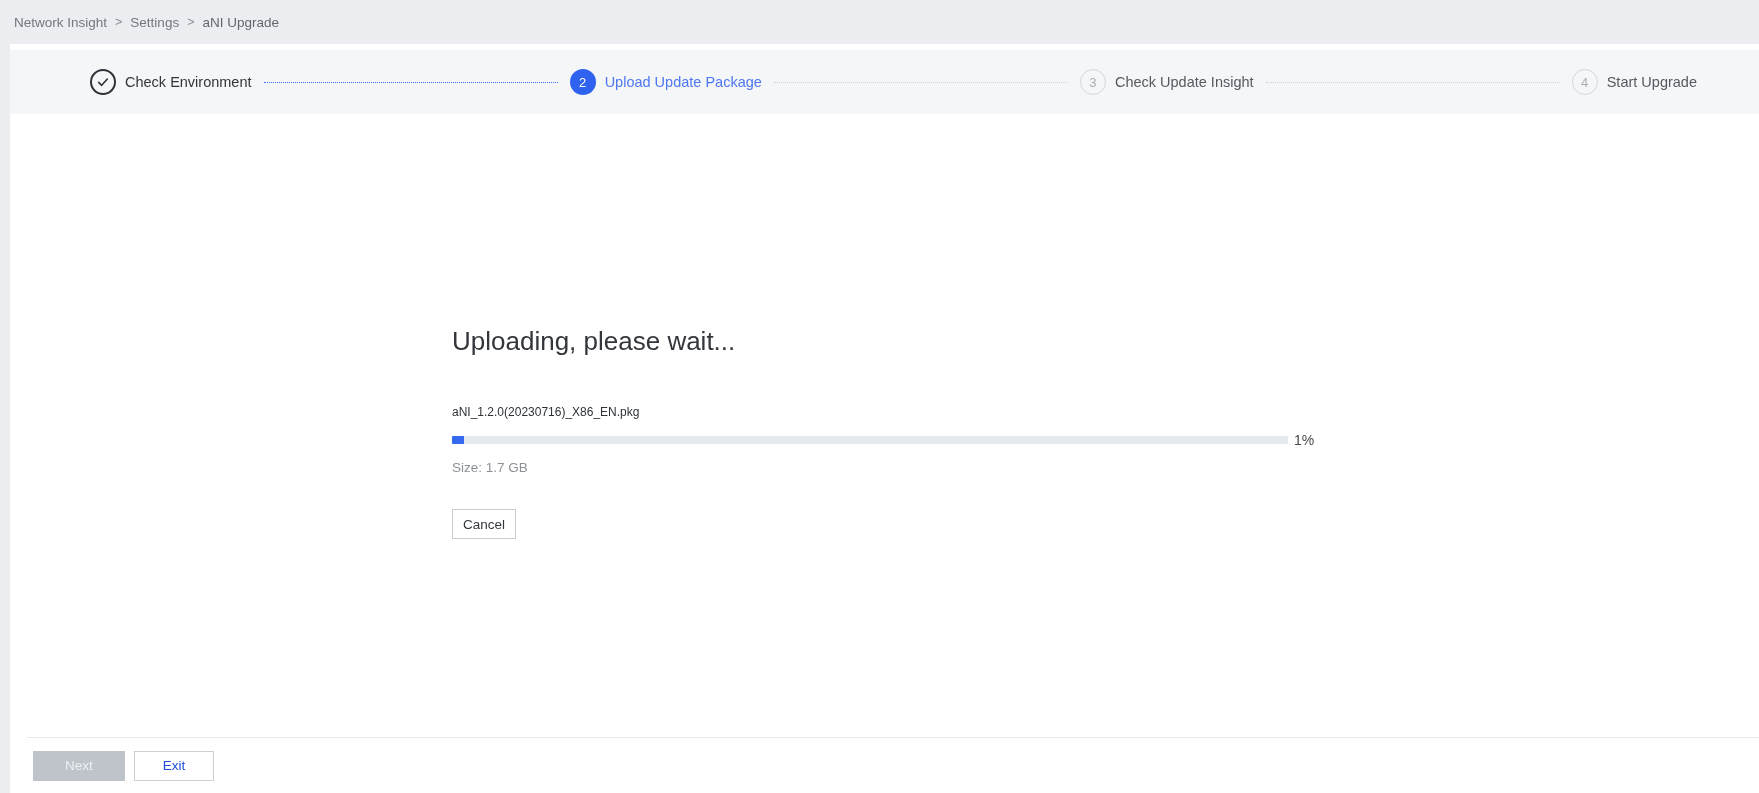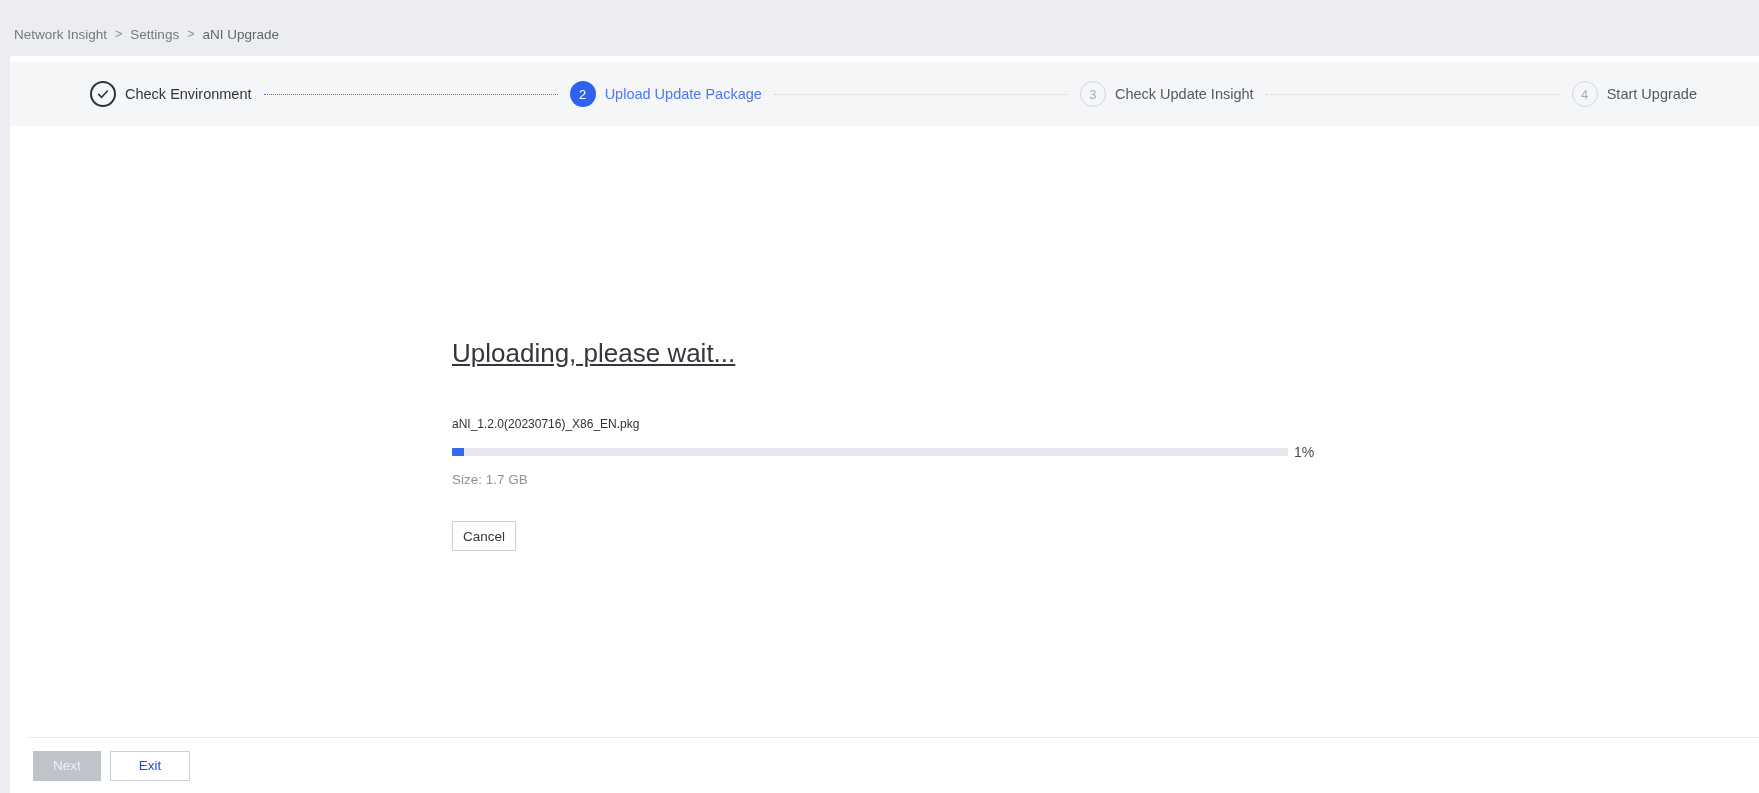--- a/index.html
+++ b/index.html
@@ -9,21 +9,21 @@
     font-family: "Liberation Sans", sans-serif;
     background: #ebedf0;
   }
   .page { width: 1759px; height: 793px; display: flex; flex-direction: column; }
 
   
   .breadcrumb {
     height: 44px; flex: 0 0 44px;
     display: flex; align-items: center;
     padding-left: 14px; gap: 8px;
-    font-size: 13.5px; color: #74787e; margin-top: 12px;
+    font-size: 13.5px; color: #74787e;
   }
   .crumb { cursor: pointer; }
   .crumb.current { color: #63676d; cursor: default; }
   .sep { color: #8b8f95; font-size: 12.5px; }
 
   
   .panel {
     flex: 1 1 auto; min-height: 0;
     margin-left: 10px;
     background: #ffffff;
@@ -50,42 +50,42 @@
   .step.done    .step-label { color: #32363b; }
   .step.active  .step-label { color: #4d76f3; }
   .step.pending .step-label { color: #55595f; }
   .connector { flex: 1 1 0; height: 0; border-top: 1px dotted #d0d4d9; margin: 0 12px; }
   .connector.blue { border-top-color: #3f6cf0; }
 
   
   .content { flex: 1 1 auto; min-height: 0; padding-left: 442px; }
   .heading {
     margin: 0; padding-top: 212px;
-    font-size: 26px; font-weight: 400; color: #33373c; text-decoration: underline;
+    font-size: 26px; font-weight: 400; color: #33373c;
   }
   .file-name { margin-top: 48px; font-size: 12px; color: #2e3237; }
   .progress-row { margin-top: 13px; display: flex; align-items: center; }
   .progress-track { width: 836px; height: 8px; background: #e5e8ec; border-radius: 1px; overflow: hidden; }
   .progress-fill { height: 100%; background: #3569f0; min-width: 12px; }
   .progress-label { margin-left: 6px; font-size: 14px; color: #46494e; }
   .size-label { margin-top: 12px; font-size: 13.5px; color: #8d9196; }
 
   .btn {
     font-family: inherit; font-size: 13.5px; height: 30px;
     border-radius: 0; cursor: pointer; padding: 0;
   }
   .btn.cancel { margin-top: 34px; width: 64px; background: #ffffff; border: 1px solid #c9cdd3; color: #33373c; }
 
   
   .footer {
     flex: 0 0 56px; height: 56px;
     margin-left: 17px; border-top: 1px solid #e7e9ec;
     display: flex; align-items: center; gap: 9px; padding-left: 6px;
   }
-  .btn.next { width: 68px; background: #bfc3ca; border: none; color: #eef0f3; }
+  .btn.next { width: 92px; background: #bfc3ca; border: none; color: #eef0f3; }
   .btn.next:disabled { cursor: default; }
   .btn.exit { width: 80px; background: #ffffff; border: 1px solid #ccd0d6; color: #1d4ed8; }
 </style>
 </head>
 <body>
 
 <div class="page">
 
   <div class="breadcrumb">
     <span class="crumb">Network Insight</span>

